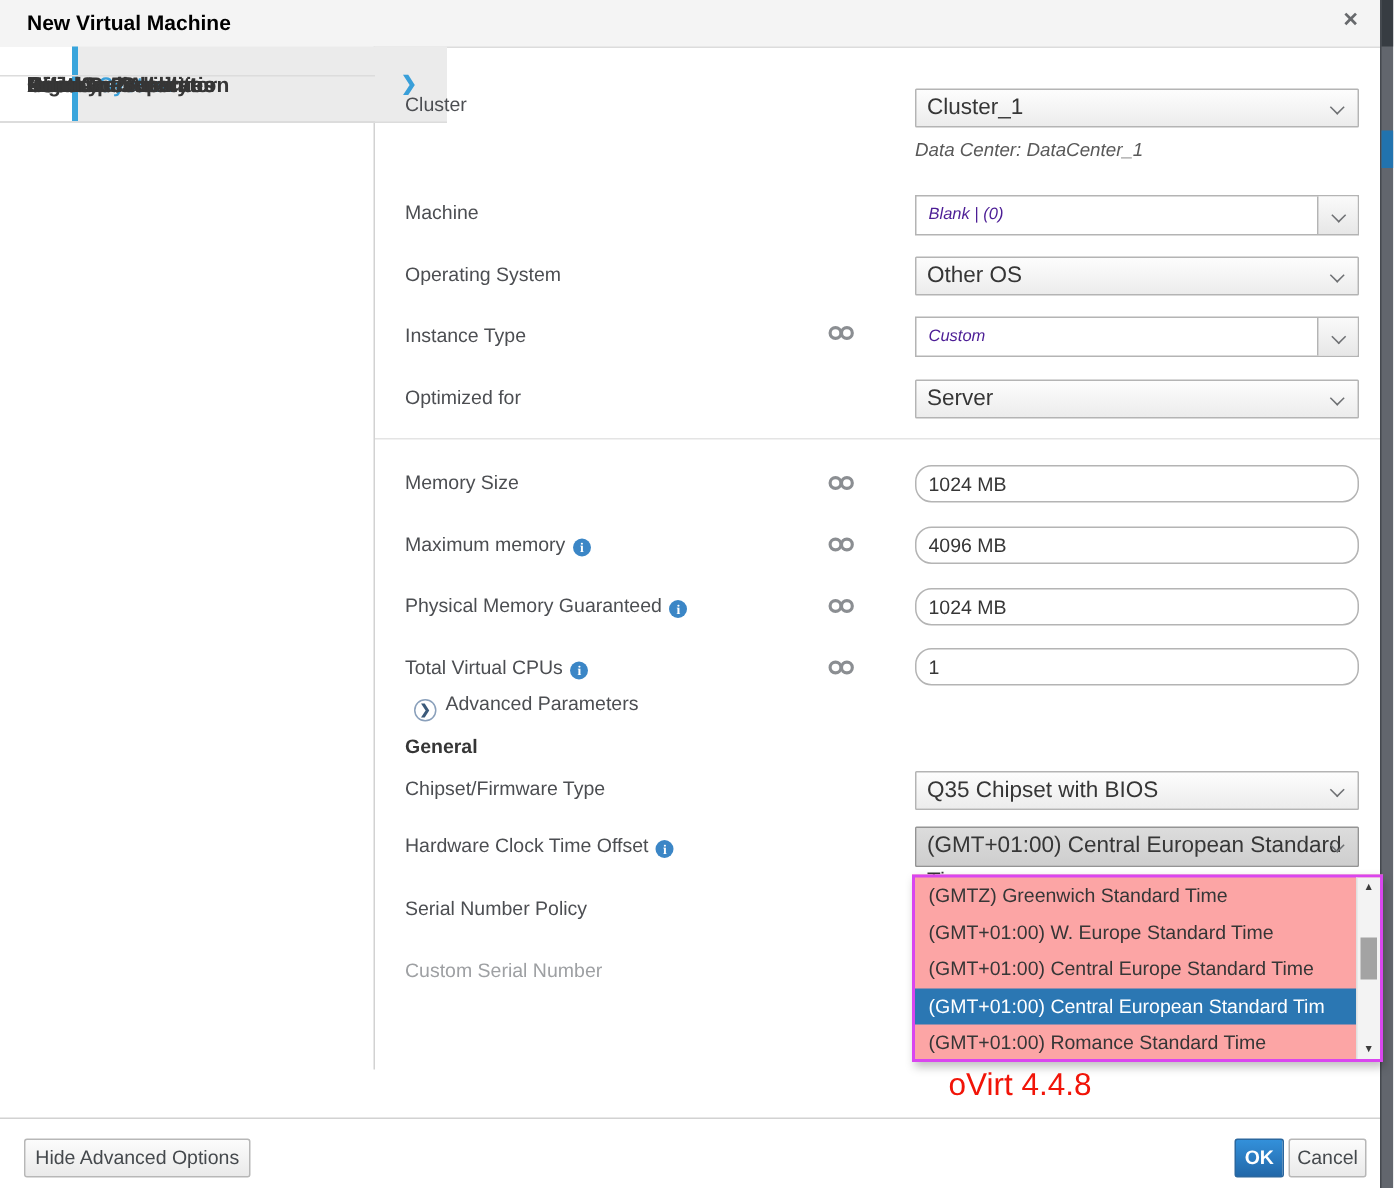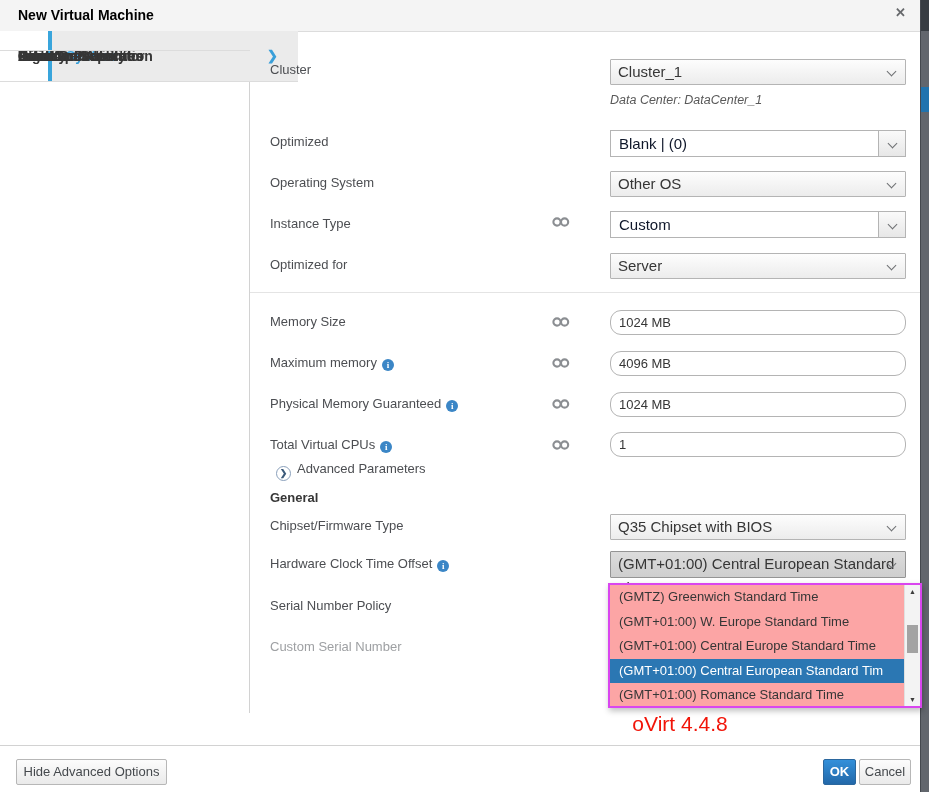--- a/index.html
+++ b/index.html
@@ -25,21 +25,21 @@
   .flabel.dis{color:#9ea0a3;}
   .sect{position:absolute;font-size:13px;font-weight:bold;color:#363636;}
   .subtext{position:absolute;font-size:12.5px;font-style:italic;color:#595959;}
 
   
   .sel-box{position:absolute;width:296px;height:26px;box-sizing:border-box;border:1px solid #b4b4b4;border-radius:1px;
            background:linear-gradient(#fdfdfd,#ececec);font-size:15px;color:#363636;line-height:24px;padding-left:7px;cursor:pointer;}
   .sel-box.gray{background:linear-gradient(#dcdcdc,#cecece);border-color:#949494;height:27px;}
   .chev{position:absolute;right:10px;top:8px;width:6px;height:6px;border-right:1.5px solid #6e7073;border-bottom:1.5px solid #6e7073;transform:rotate(45deg);}
   .combo{position:absolute;width:296px;height:27px;box-sizing:border-box;border:1px solid #b4b4b4;background:#fff;cursor:pointer;}
-  .combo-val{display:block;font-size:15px;color:#0f172a;line-height:25px;padding-left:8px;}
+  .combo-val{display:block;font-size:11px;color:#4c1d95;line-height:25px;padding-left:8px;font-style:italic;}
   .combo-btn{position:absolute;right:0;top:0;bottom:0;width:26px;border-left:1px solid #b4b4b4;background:linear-gradient(#fafafa,#e7e7e7);}
   .combo-btn .chev{right:9px;top:9px;}
   .txt-input{position:absolute;width:296px;height:25px;box-sizing:border-box;border:1px solid #b4b4b4;border-radius:11px;
              background:#fff;padding:0 8px;font-size:13px;color:#363636;font-family:"Liberation Sans",sans-serif;}
 
   
   .info-icon{display:inline-block;width:12px;height:12px;border-radius:50%;background:#3b86c6;color:#fff;
              font-size:9px;line-height:12px;text-align:center;font-weight:bold;margin-left:5px;vertical-align:-1px;font-family:"Liberation Serif",serif;}
   .chain-icon{position:absolute;width:18px;height:12px;}
   .exp-icon{display:inline-block;width:15px;height:15px;box-sizing:border-box;border:1px solid #8aa0bb;border-radius:50%;
@@ -96,21 +96,21 @@
     <div class="side-item" style="top:510"><span>Icon</span></div>
     <div class="side-item" style="top:561"><span>Foreman/Satellite</span></div>
     <div class="side-item" style="top:612"><span>Affinity</span></div>
     <div class="side-fill" style="top:663"></div>
   </div>
 
   <div class="flabel" style="left:270px;top:62px">Cluster</div>
   <div class="sel-box" style="left:610px;top:59px"><span>Cluster_1</span><span class="chev"></span></div>
   <div class="subtext" style="left:610px;top:93px">Data Center: DataCenter_1</div>
 
-  <div class="flabel" style="left:270px;top:134px">Optimized</div>
+  <div class="flabel" style="left:270px;top:134px">Machine</div>
   <div class="combo" style="left:610px;top:130px">
     <span class="combo-val">Blank | (0)</span>
     <span class="combo-btn">
         <span class="chev"></span>
       </span>
   </div>
 
   <div class="flabel" style="left:270px;top:175px">Operating System</div>
   <div class="sel-box" style="left:610px;top:171px"><span>Other OS</span><span class="chev"></span></div>
 

